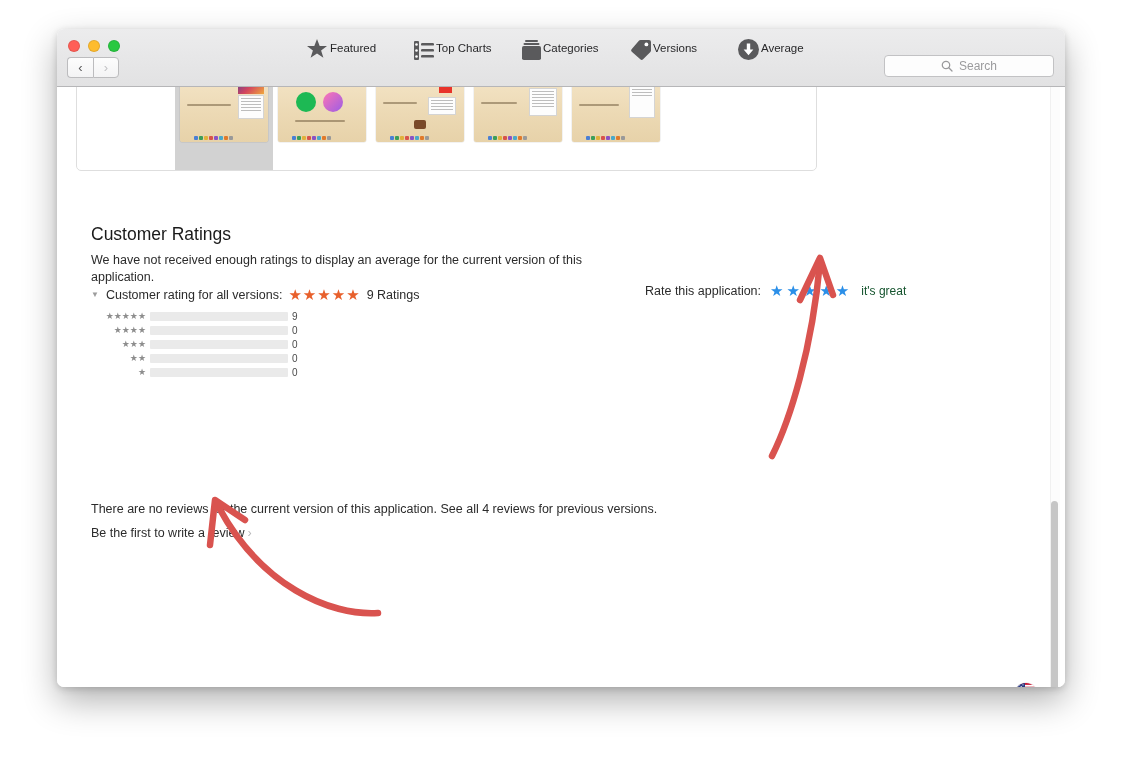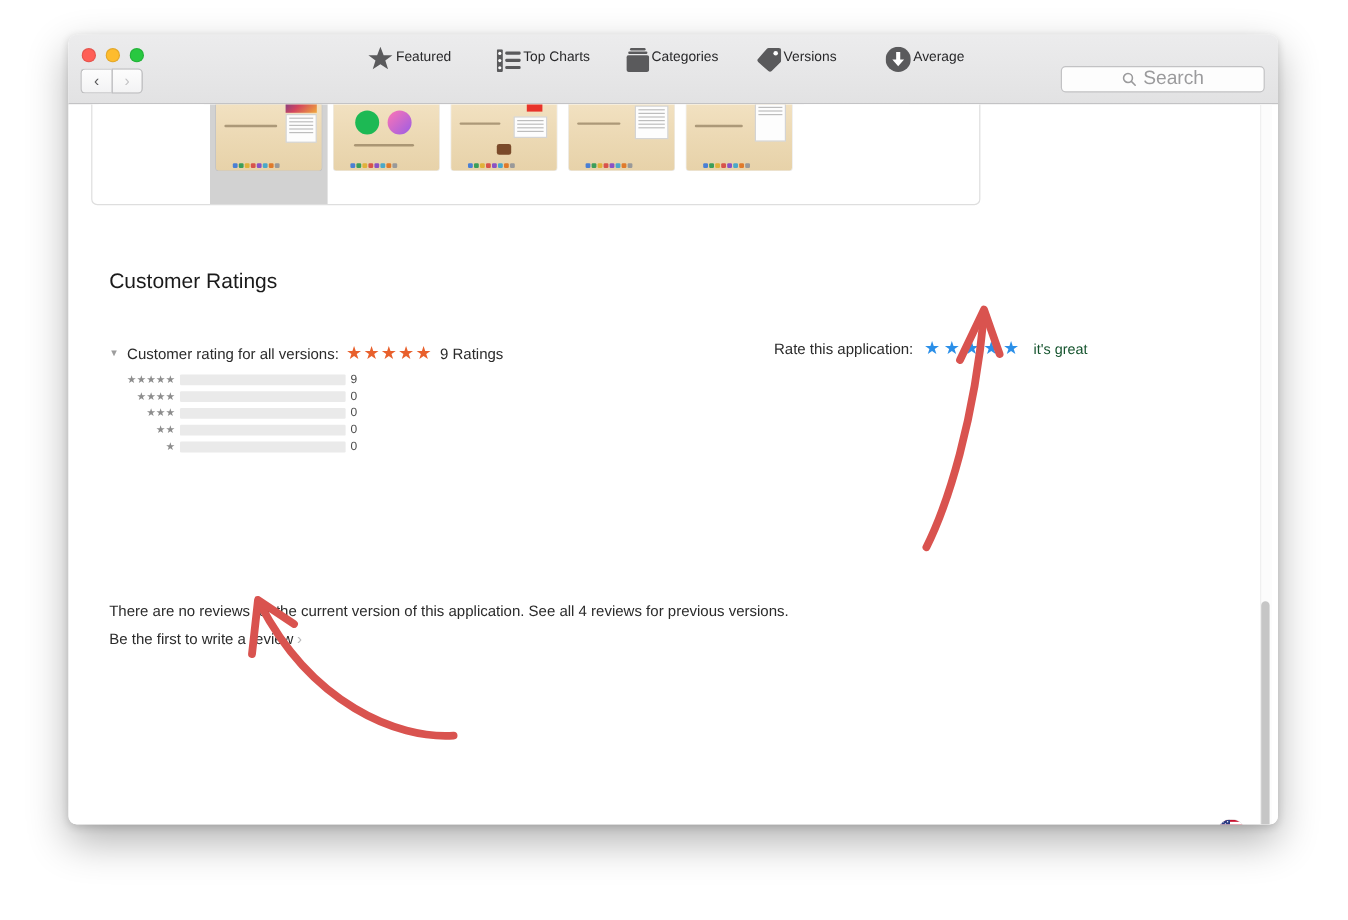--- a/index.html
+++ b/index.html
@@ -116,21 +116,21 @@
     height: 22px;
     background: #fdfdfd;
     border: 1px solid #c2c2c4;
     border-radius: 4px;
     display: flex;
     align-items: center;
     justify-content: center;
     gap: 6px;
   }
   .search .sicon { color: #9a9a9c; display:flex; }
-  .search .sph { font-size: 16px; color: #9b9b9d; }
+  .search .sph { font-size: 12px; color: #9b9b9d; }
 
   
   .content {
     position: relative;
     height: 600px;
     background: #ffffff;
     overflow: hidden;
   }
 
   
@@ -580,20 +580,21 @@
         </div>
 
         <div class="shot blank">
           <div class="shot-inner"></div>
         </div>
 
       </div>
 
       <div class="h-title" style="position:absolute; left:34px; top:137px;">Customer Ratings</div>
 
+      <div class="body-text ratings-note">We have not received enough ratings to display an average for the current version of this application.</div>
 
       <div class="avg-row">
         <span class="disclose">▼</span>
         <span>Customer rating for all versions:</span>
         <span class="stars-orange">★★★★★</span>
         <span>9 Ratings</span>
       </div>
 
       <div class="hist">
         <div class="hrow">

